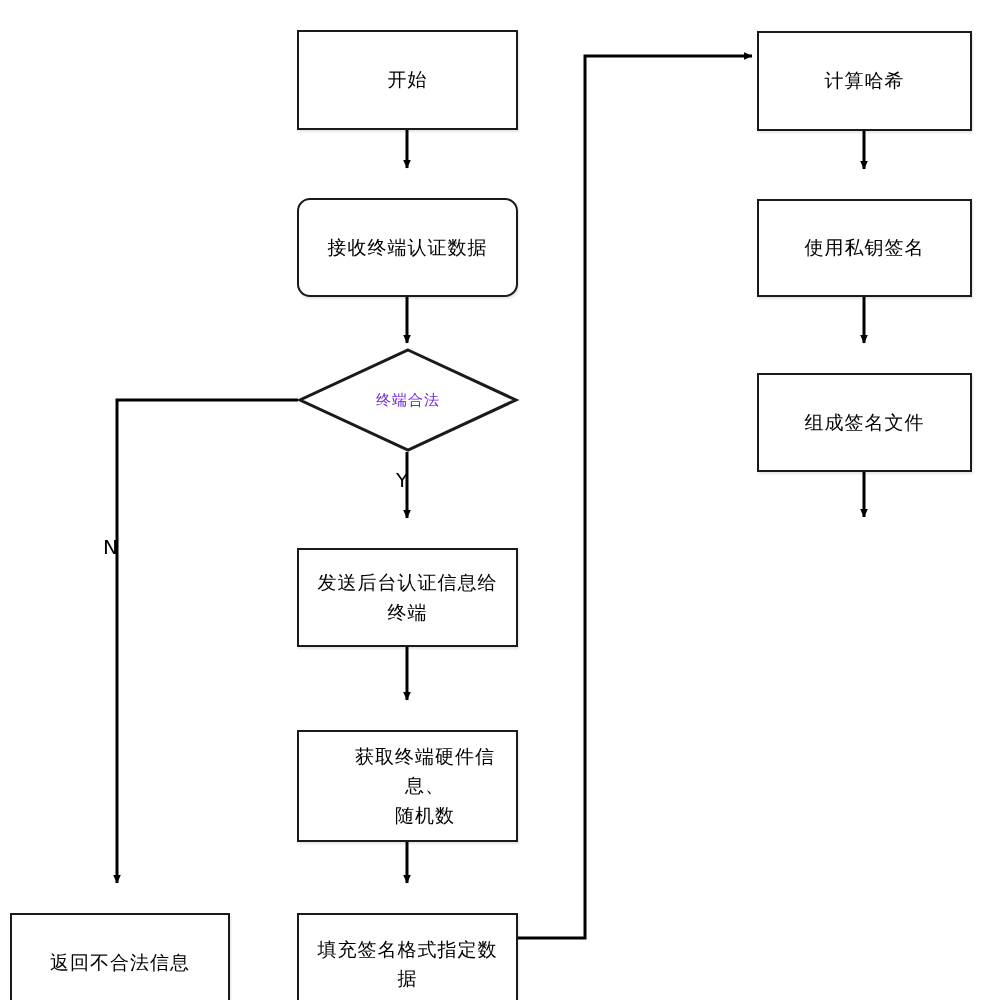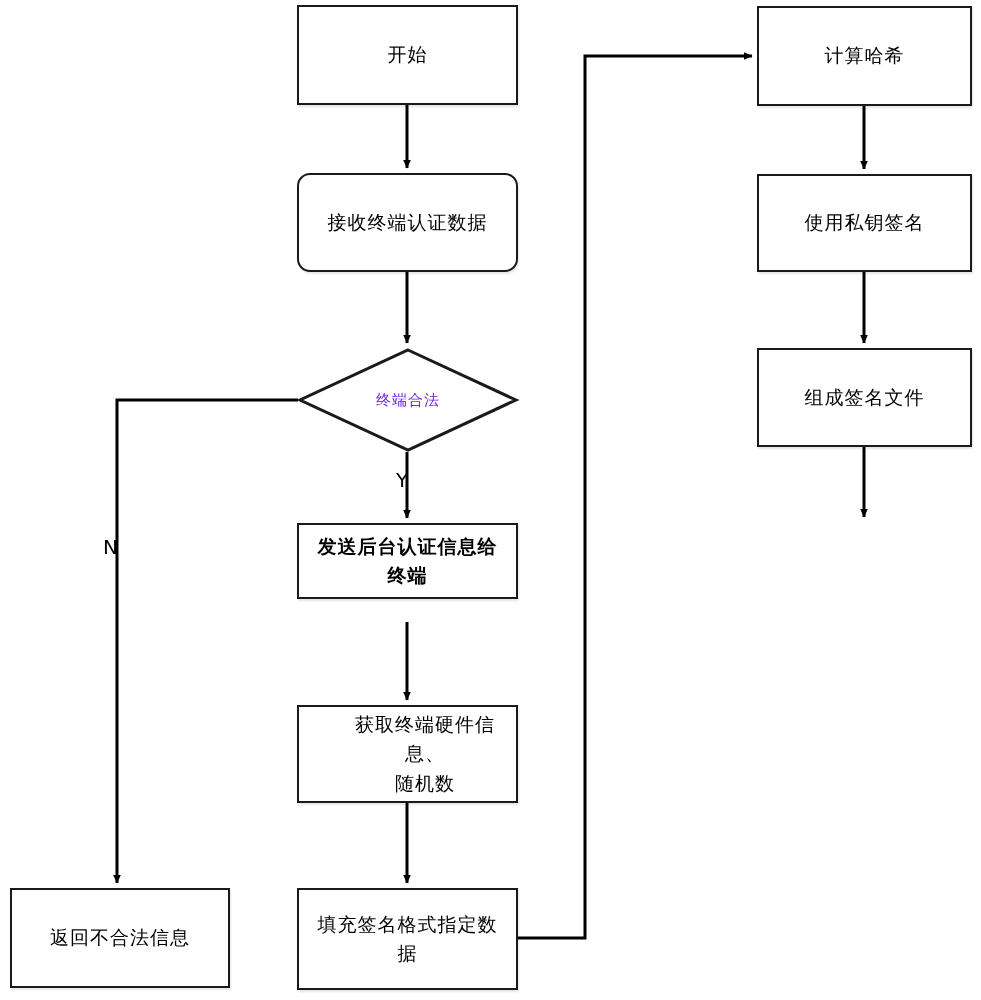--- a/index.html
+++ b/index.html
@@ -22,20 +22,21 @@
     background: #ffffff;
     display: flex;
     align-items: center;
     justify-content: center;
     text-align: center;
     color: #000000;
     font-size: 19px;
     line-height: 1.55;
     letter-spacing: 1px;
     box-shadow: 1px 2px 2px rgba(0,0,0,0.10);
+    margin-top: 25px;
   }
   .node .txt {
     display: block;
     white-space: pre-line;
     padding: 0 8px;
   }
   .decision {
     position: absolute;
     box-sizing: border-box;
   }
@@ -118,26 +119,26 @@
     <svg width="220" height="104" viewBox="0 0 220 104">
       <polygon points="110,2 218,52 110,102 2,52" fill="#ffffff" stroke="#1a1a1a" stroke-width="3"></polygon>
     </svg>
     <span class="dlabel">终端合法</span>
   </div>
 
   <div class="branch-label" style="left:396px; top:468px;">Y</div>
 
   <div class="branch-label" style="left:103px; top:535px;">N</div>
 
-  <div class="node" style="left:297px; top:523px; width:221px; height:76px;font-weight:bold;">
+  <div class="node" style="left:297px; top:523px; width:221px; height:99px;">
     <span class="txt">发送后台认证信息给
 终端</span>
   </div>
 
-  <div class="node" style="left:297px; top:705px; width:221px; height:98px;padding-left:35px;">
+  <div class="node" style="left:297px; top:705px; width:221px; height:112px;padding-left:35px;">
     <span class="txt">获取终端硬件信息、
 随机数</span>
   </div>
 
   <div class="node" style="left:297px; top:888px; width:221px; height:102px;">
     <span class="txt">填充签名格式指定数
 据</span>
   </div>
 
   <div class="node" style="left:10px; top:888px; width:220px; height:100px;">

